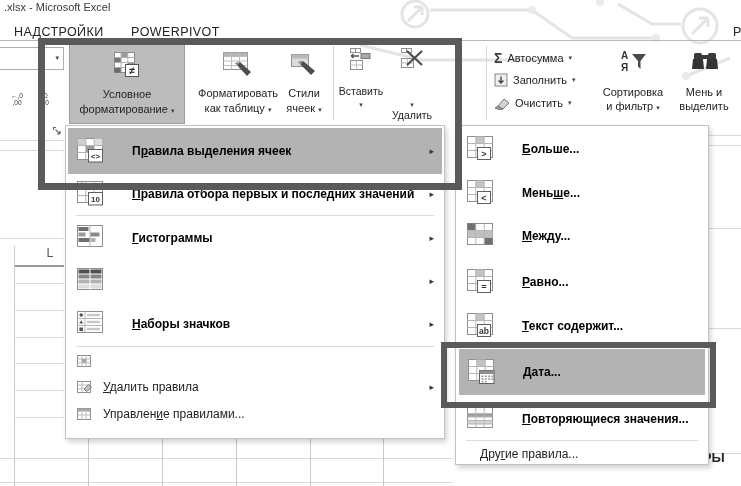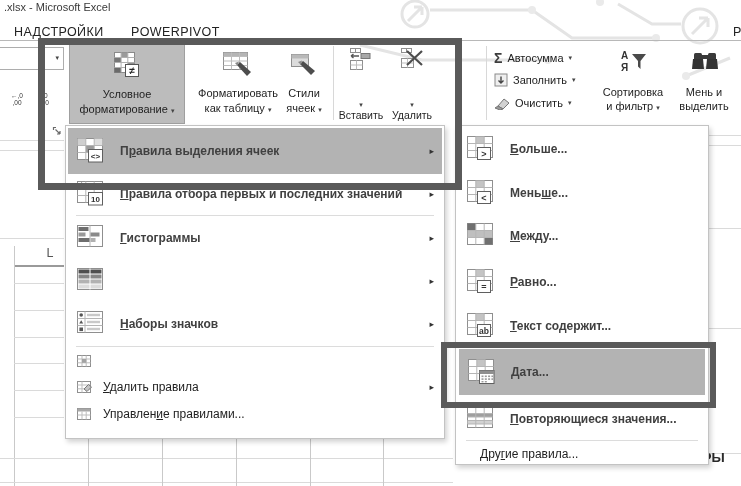--- a/index.html
+++ b/index.html
@@ -14,21 +14,21 @@
   .rbtn .ln{position:absolute;left:0;right:0;text-align:center;white-space:nowrap;}
   .arrow{font-size:7px;color:#444;}
   .bigbtn{background:#bcbcbc;border:1px solid #9f9f9f;}
   .sep{position:absolute;width:1px;background:#d8d8d8;}
   .minitxt{font-size:6.5px;line-height:1.15;color:#333;text-align:center;}
   
   .menu{position:absolute;background:#fff;border:1px solid #c3c3c3;
         box-shadow:2px 3px 5px rgba(0,0,0,.18);z-index:10;}
   .mrow{position:absolute;left:2px;right:2px;display:flex;align-items:center;}
   .mrow .micon{margin-left:8px;flex:0 0 auto;}
-  .mrow .mlabel{margin-left:12px;font-size:12px;font-weight:600;color:#404040;white-space:nowrap;}
+  .mrow .mlabel{margin-left:24px;font-size:12px;font-weight:600;color:#000000;white-space:nowrap;}
   .mrow.small .mlabel{font-weight:400;margin-left:10px;color:#222;}
   .mrow .key{text-decoration:underline;}
   .marrow{position:absolute;right:8px;font-size:9px;color:#333;}
   .msep{position:absolute;left:10px;right:10px;height:1px;background:#dcdcdc;}
   .hl{background:#b3b3b3;}
   
   .anno{position:absolute;border:7px solid #5a5a5a;box-sizing:border-box;z-index:50;background:transparent;}
 </style>
 </head>
 <body>
@@ -122,21 +122,21 @@
     <svg class="abs" style="left:11px;top:2px;" width="26" height="26" viewBox="0 0 26 26">
       <g fill="#fff" stroke="#8f8f8f">
           <rect x="2.5" y="2.5" width="5" height="4"></rect>
           <rect x="7.5" y="2.5" width="5" height="4"></rect>
         </g>
       <path d="M11 10 H3 M3 10 l2.5 -2 M3 10 l2.5 2" stroke="#555" fill="none" stroke-width="1.4"></path>
       <rect x="13" y="7.5" width="9" height="5" fill="#a8a8a8" stroke="#777"></rect>
       <rect x="2.5" y="14.5" width="12" height="9" fill="#fff" stroke="#8f8f8f"></rect>
       <path d="M2.5 19h12M8.5 14.5v9" stroke="#bdbdbd" fill="none"></path>
     </svg>
-    <div class="ln" style="top:41px;margin-top:24px;">Вставить</div>
+    <div class="ln" style="top:41px;">Вставить</div>
     <div class="ln arrow" style="top:57px;">▾</div>
   </div>
 
   <div class="rbtn" style="left:389px;top:44px;width:46px;height:74px;z-index:2;font-size:10.5px;">
     <svg class="abs" style="left:10px;top:2px;" width="26" height="26" viewBox="0 0 26 26">
       <g fill="#fff" stroke="#8f8f8f">
           <rect x="2.5" y="2.5" width="5" height="4"></rect>
           <rect x="7.5" y="2.5" width="5" height="4"></rect>
         </g>
       <rect x="2.5" y="12.5" width="12" height="9" fill="#fff" stroke="#8f8f8f"></rect>

